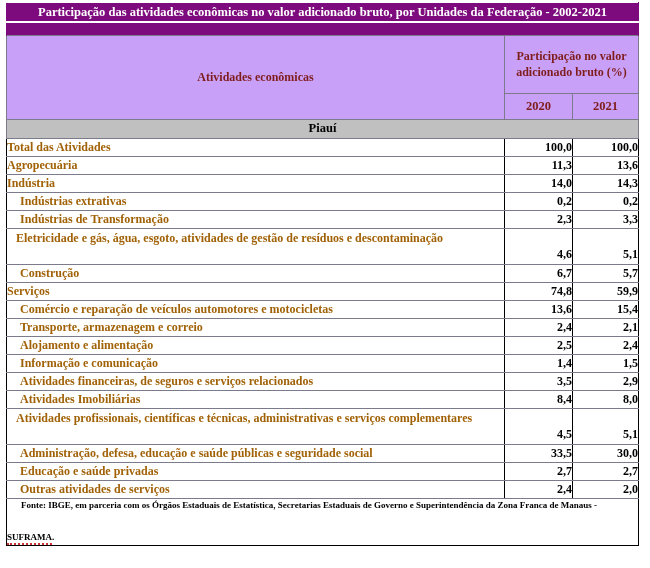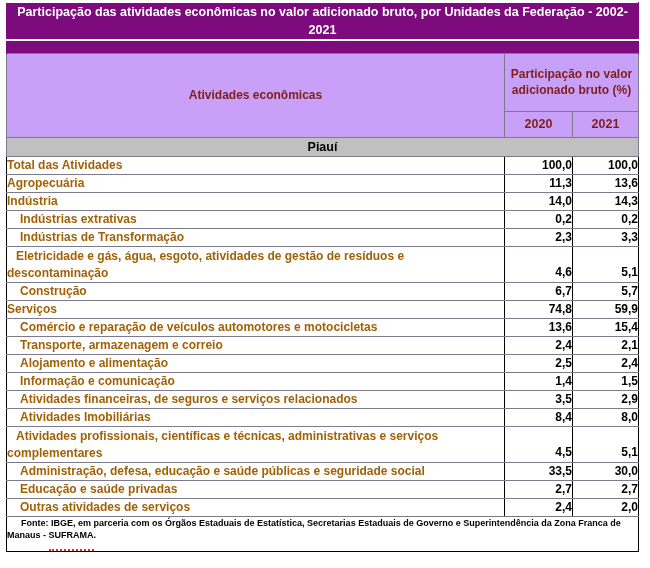--- a/index.html
+++ b/index.html
@@ -23,20 +23,21 @@
   }
 
   .tbl {
     position: absolute;
     left: 6px;
     top: 2px;
     width: 632px;
     border-collapse: collapse;
     table-layout: fixed;
     background: #ffffff;
+    font-family: Liberation Serif, serif;
   }
 
   .tbl td, .tbl th {
     padding: 0;
     margin: 0;
     vertical-align: middle;
     box-sizing: border-box;
   }
 
   
@@ -135,21 +136,22 @@
     text-align: left;
     line-height: 12px;
     padding: 4px 6px 5px 6px;
     border: 1px solid #000000;
     border-top: 1px solid #000000;
     background: #ffffff;
   }
   .sp {
     display: inline-block;
     border-bottom: 2px dotted #D03030;
-    padding-bottom: 8px;
+    padding-bottom: 0px;
+    margin-top: 20px;
   }
   .note-indent { display: inline-block; width: 14px; }
 </style>
 </head>
 <body>
 
 <div class="sheet">
   <table class="tbl">
     <colgroup>
       <col style="width:498px">

